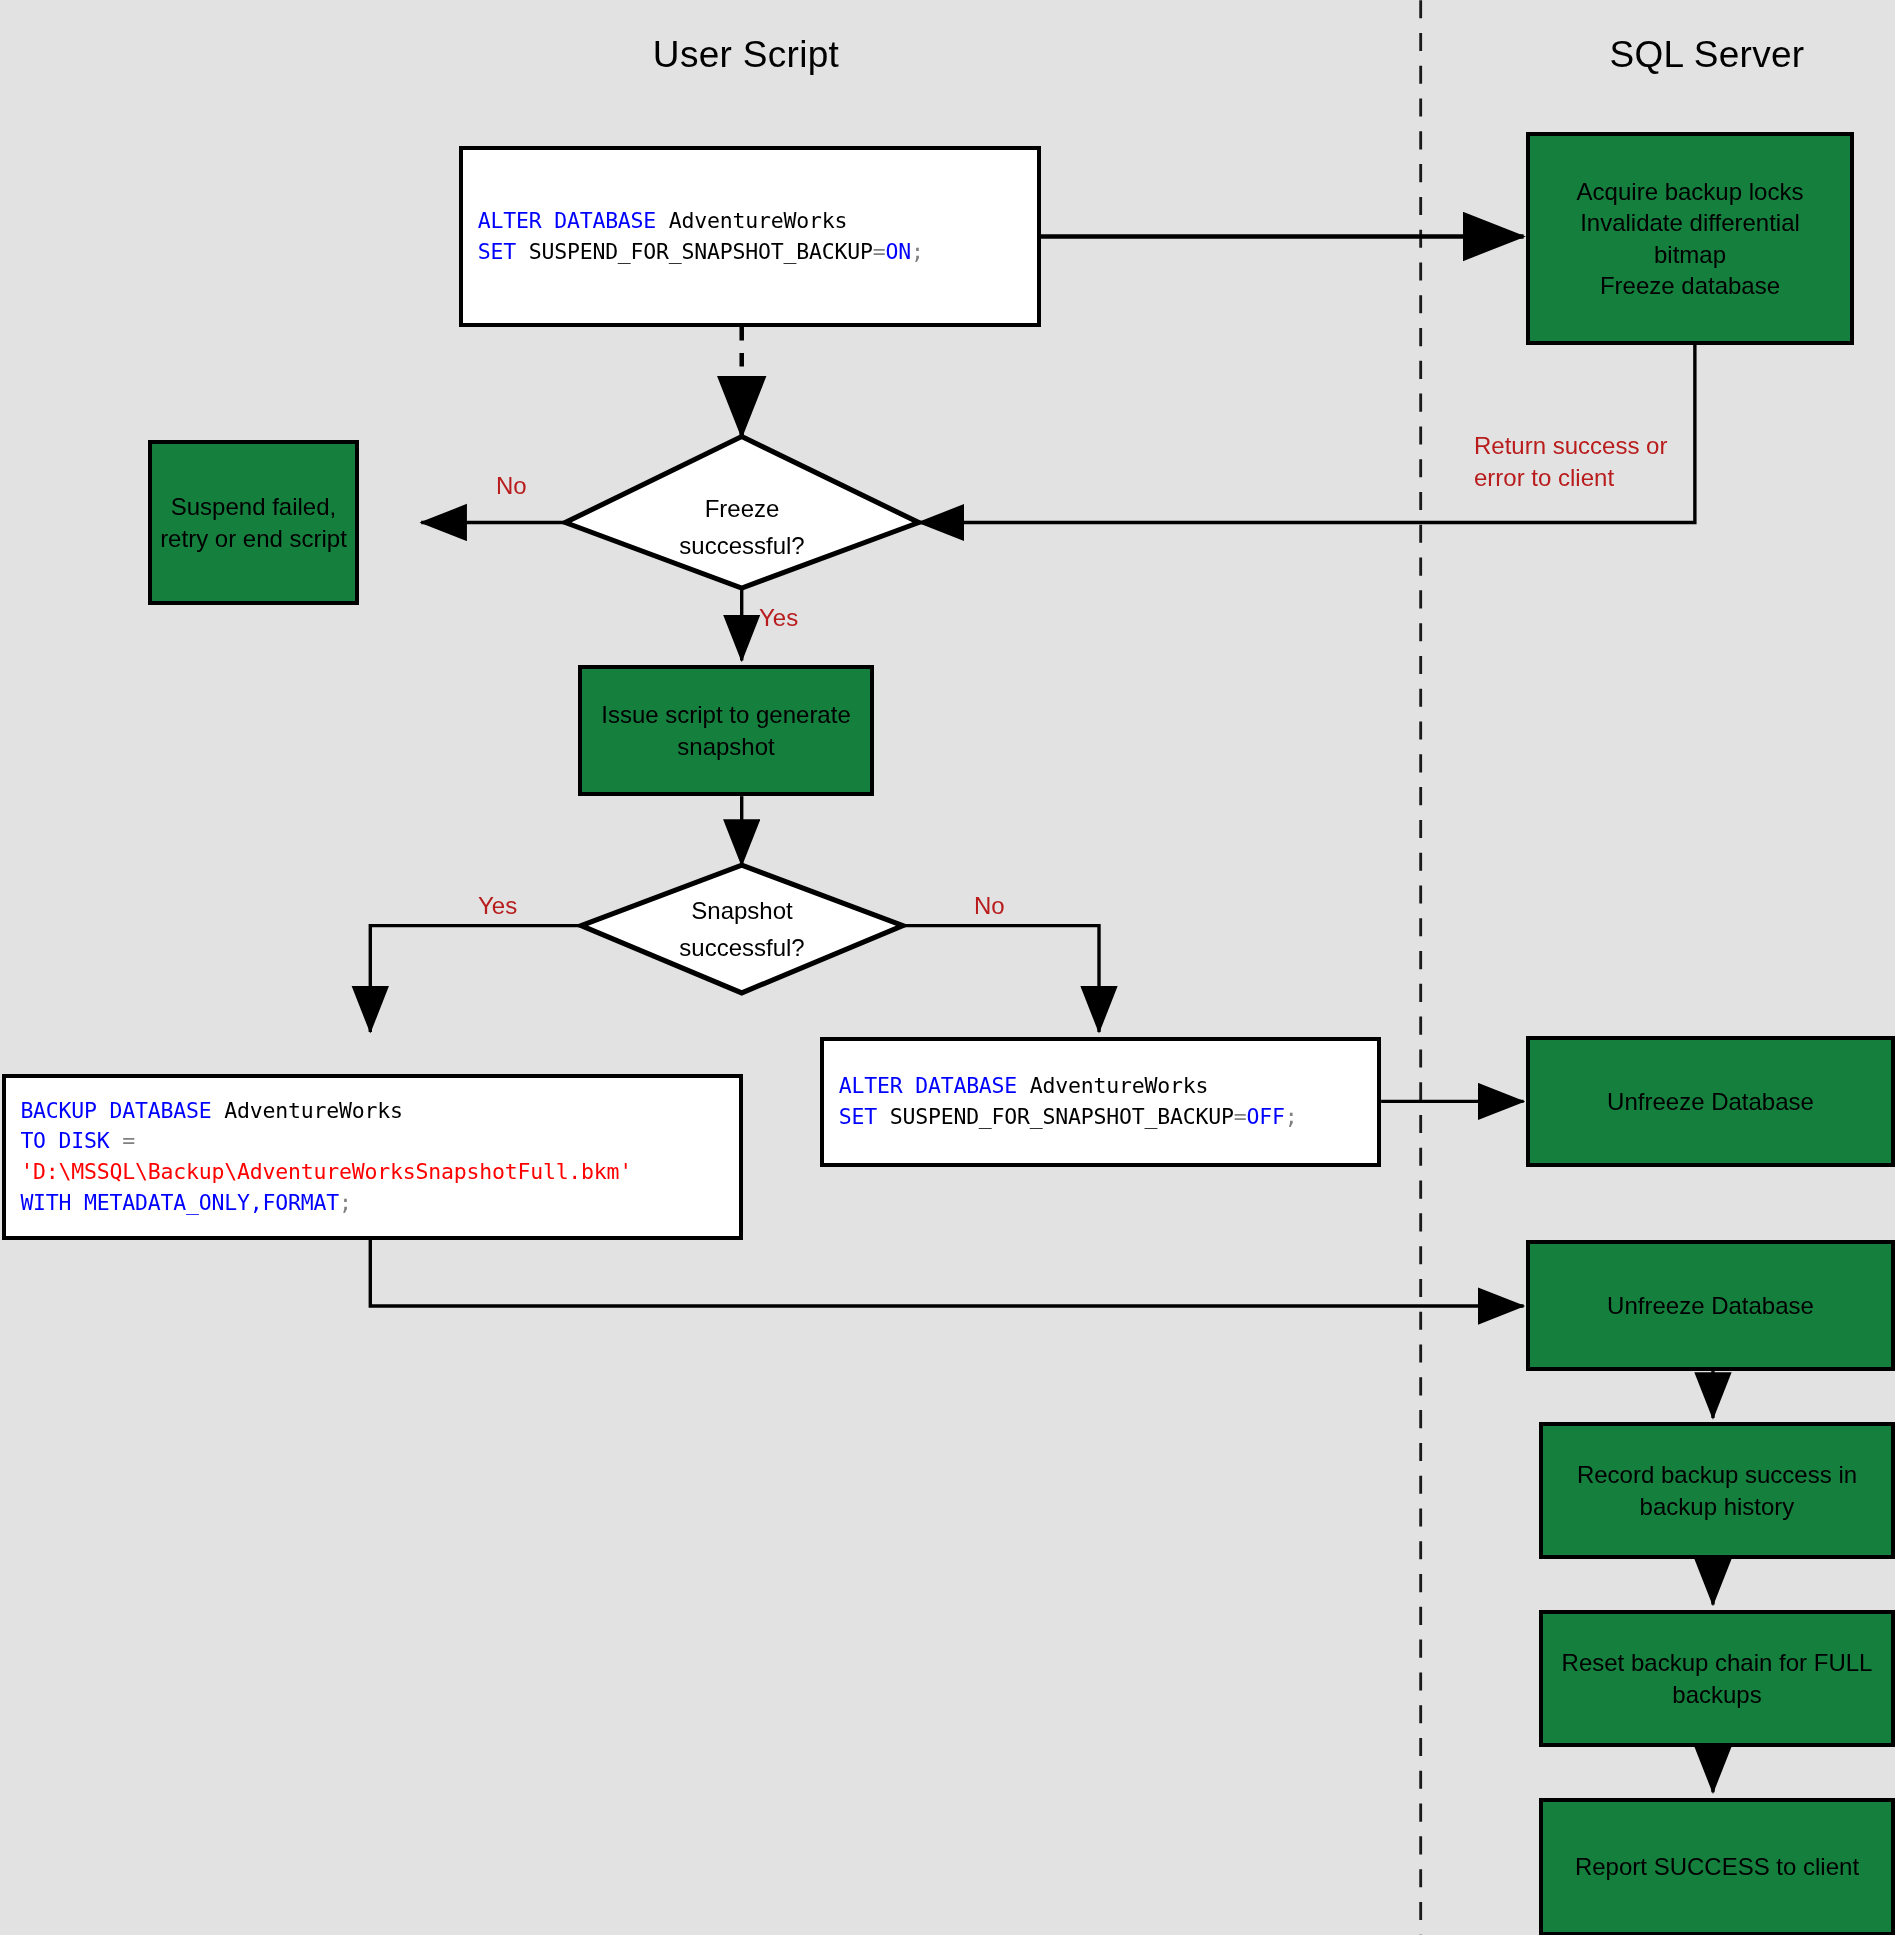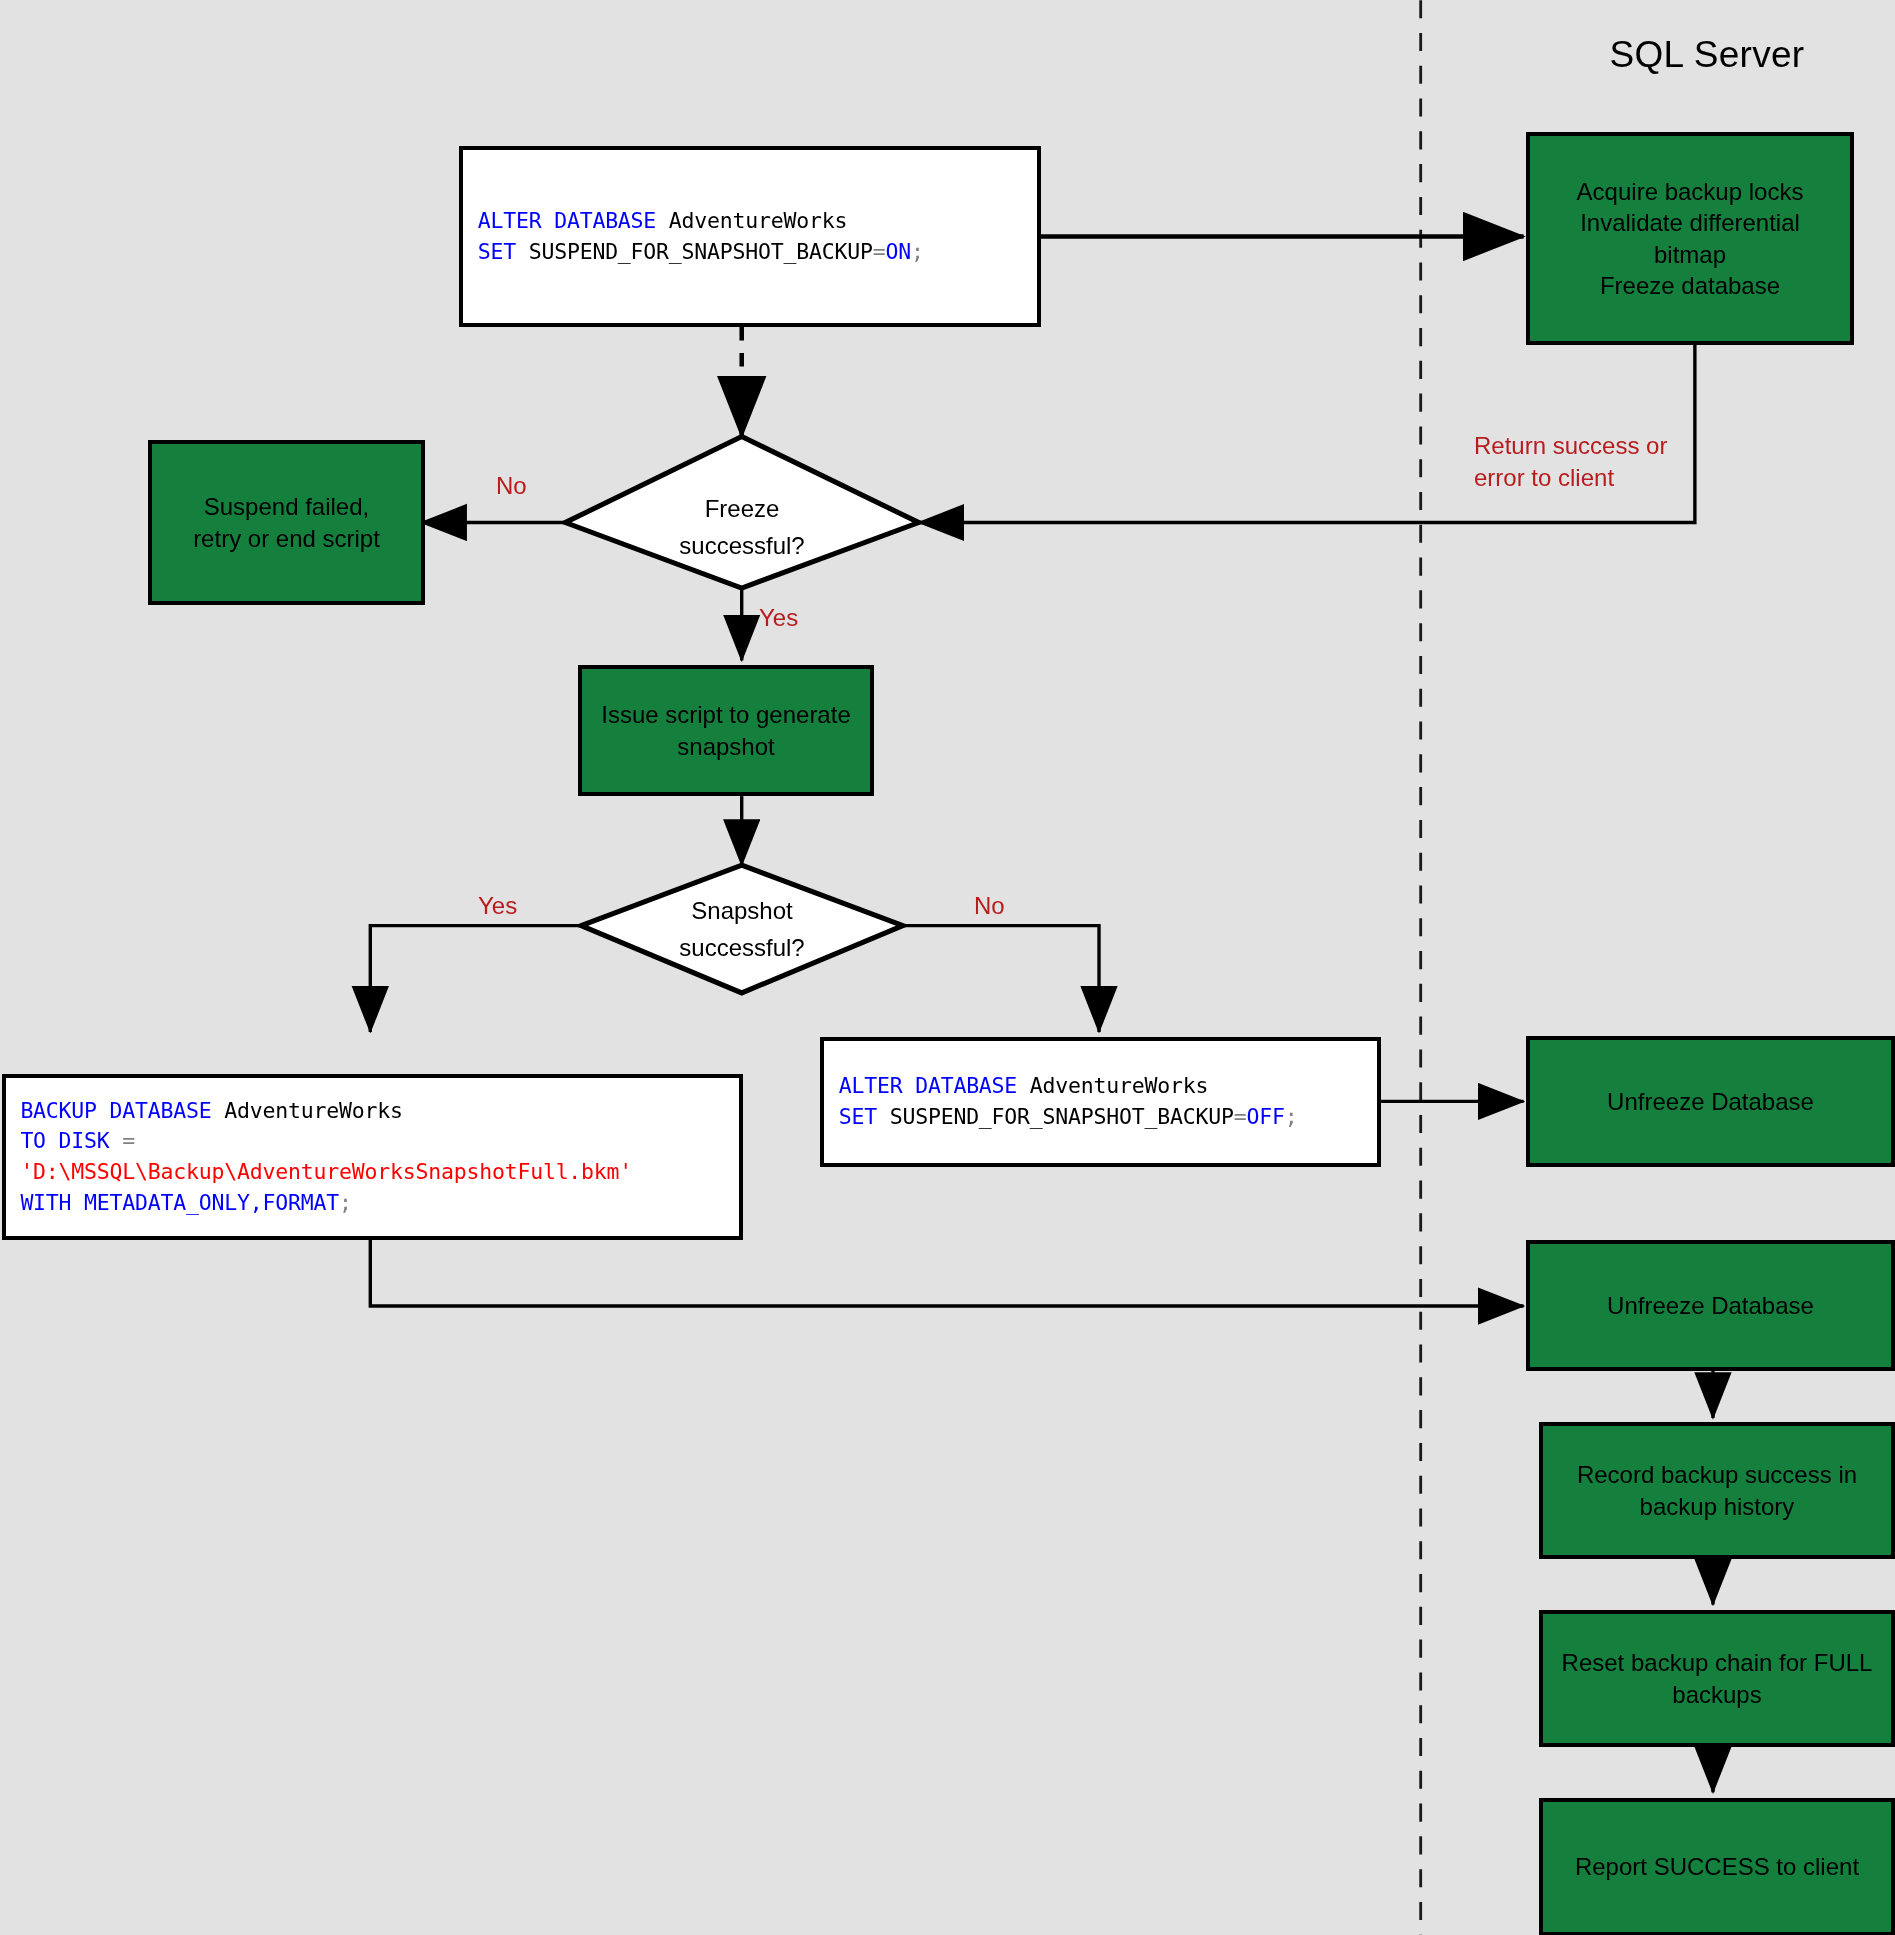--- a/index.html
+++ b/index.html
@@ -115,41 +115,42 @@
 
     <line x1="3030" y1="2758" x2="3030" y2="2838" stroke="#000" stroke-width="6" marker-end="url(#arrowS)"></line>
 
     <line x1="3030" y1="3090" x2="3030" y2="3170" stroke="#000" stroke-width="6" marker-end="url(#arrowS)"></line>
 
     <polygon points="1312,772 1625,924 1312,1040 1000,924" fill="#ffffff" stroke="#000" stroke-width="9"></polygon>
 
     <polygon points="1312,1530 1597,1637 1312,1756 1028,1637" fill="#ffffff" stroke="#000" stroke-width="9"></polygon>
   </svg>
 
+  <div class="lane-title" style="left:520px;top:34px;width:452px;">User Script</div>
 
   <div class="lane-title" style="left:1526px;top:34px;width:362px;">SQL Server</div>
 
   <div class="code" style="left:459px;top:146px;width:582px;height:181px;">
     <div><span class="kw">ALTER DATABASE</span> AdventureWorks</div>
     <div><span class="kw">SET</span> SUSPEND_FOR_SNAPSHOT_BACKUP<span class="op">=</span><span class="kw">ON</span><span class="op">;</span></div>
   </div>
 
   <div class="node" style="left:1526px;top:132px;width:328px;height:213px;">
     <div>
       <div>Acquire backup locks</div>
       <div>Invalidate differential</div>
       <div>bitmap</div>
       <div>Freeze database</div>
     </div>
   </div>
 
   <div class="edge-label multi" style="left:1474px;top:430px;width:215px;">Return success or
 error to client</div>
 
-  <div class="node" style="left:148px;top:440px;width:277px;height:165px;">
+  <div class="node" style="left:148px;top:440px;width:211px;height:165px;">
     <div>
       <div>Suspend failed,</div>
       <div>retry or end script</div>
     </div>
   </div>
 
   <div class="diamond-label" style="left:629px;top:490px;width:226px;">
     <div>Freeze</div>
     <div>successful?</div>
   </div>

